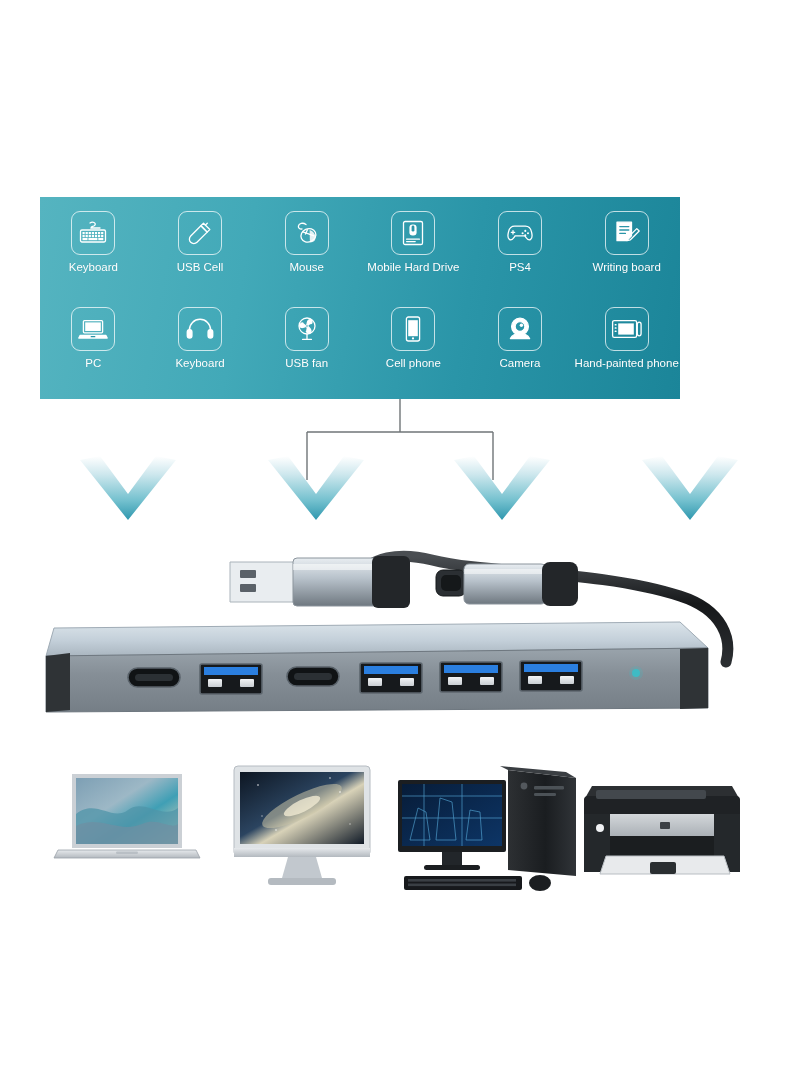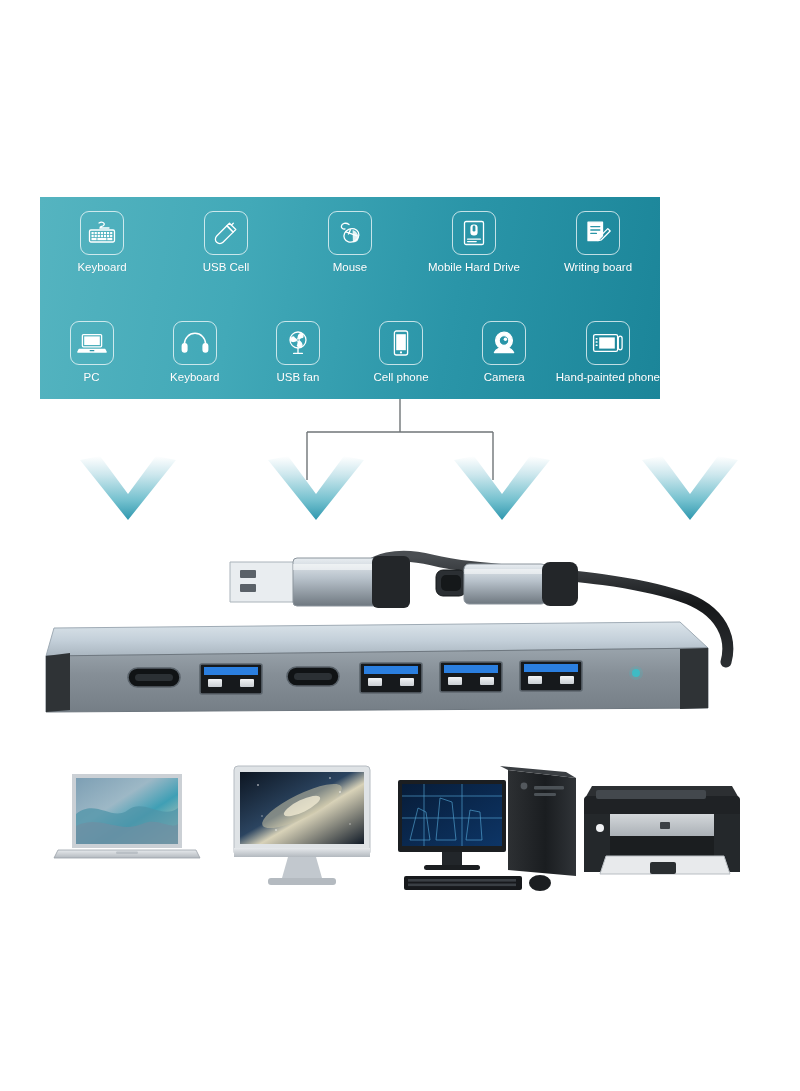--- a/index.html
+++ b/index.html
@@ -1,24 +1,24 @@
 <!DOCTYPE html>
 <html><head>
 <meta charset="utf-8">
 <style>
   html,body{margin:0;padding:0;background:#ffffff;}
   body{width:800px;height:1091px;position:relative;overflow:hidden;
        font-family:"Liberation Sans",sans-serif;}
 
   
   #banner{position:absolute;left:40px;top:197px;width:620px;height:202px;
-          background:linear-gradient(100deg,#55b4c0 0%,#42a9b8 32%,#2a95a8 66%,#1b8599 100%);}
+          background:linear-gradient(100deg,#55b4c0 0%,#42a9b8 32%,#2a95a8 66%,#1b8599 100%);padding-left:20px;}
   .icon-row{position:absolute;left:0;width:100%;display:flex;}
   #row1{top:14px;}
-  #row2{top:124px;}
+  #row2{top:110px;}
   .cell{flex:1 1 0;display:flex;flex-direction:column;align-items:center;}
   .ibox{width:44px;height:44px;border:1.6px solid rgba(255,255,255,.72);
         border-radius:9px;display:flex;align-items:center;justify-content:center;
         box-sizing:border-box;}
   .ibox svg{display:block;}
   .lab{margin-top:6px;color:#ffffff;font-size:11.5px;line-height:13px;
        white-space:nowrap;text-shadow:0 0 1px rgba(0,0,0,.12);}
 
   
   #connector{position:absolute;left:0;top:396px;width:800px;height:140px;}
@@ -102,20 +102,33 @@
             <rect x="9.4" y="5.4" width="7.2" height="11" rx="3.2" fill="#ffffff" stroke="none"></rect>
             <rect x="11.6" y="6.6" width="2.8" height="6" rx="1.4" fill="#2a95a8" stroke="none"></rect>
             <path d="M6.6 20.2h12.8" stroke-linecap="round"></path>
             <path d="M6.6 22.6h8.6" stroke-linecap="round"></path>
           </svg>
         </div>
         <div class="lab">Mobile Hard Drive</div>
       </div>
 
 
+      <div class="cell">
+        <div class="ibox">
+          <svg width="32" height="24" viewBox="0 0 32 24" fill="none" stroke="#ffffff" stroke-width="1.3">
+            <path d="M10.6 5.2h10.8c3.1 0 5.3 2.3 6.1 5.6.9 3.6.7 6.5-.9 7.6-1.7 1.2-3.4-.3-4.7-2.1l-1-1.4H11.1l-1 1.4c-1.3 1.8-3 3.3-4.7 2.1-1.6-1.1-1.8-4-.9-7.6.8-3.3 3-5.6 6.1-5.6z"></path>
+            <path d="M9 9.6v3.4M7.3 11.3h3.4" stroke-linecap="round"></path>
+            <circle cx="21.3" cy="9.9" r="1.05" fill="#ffffff" stroke="none"></circle>
+            <circle cx="24" cy="12.2" r="1.05" fill="#ffffff" stroke="none"></circle>
+            <circle cx="18.6" cy="12.2" r="1.05" fill="#ffffff" stroke="none"></circle>
+            <circle cx="21.3" cy="14.4" r="1.05" fill="#ffffff" stroke="none"></circle>
+          </svg>
+        </div>
+        <div class="lab">PS4</div>
+      </div>
 
       <div class="cell">
         <div class="ibox">
           <svg width="28" height="28" viewBox="0 0 28 28" fill="none" stroke="#ffffff" stroke-width="1.3">
             <path d="M4 3.2h14.5v13.5l-5 5H4z" fill="#ffffff" stroke="#ffffff" stroke-linejoin="round"></path>
             <path d="M6.8 7.6h9M6.8 11h9M6.8 14.4h5.6" stroke="#2a95a8" stroke-linecap="round"></path>
             <path d="M23.8 9.6l2.4 2.4-8.8 8.8-3.2.8.8-3.2z" stroke-linejoin="round"></path>
           </svg>
         </div>
         <div class="lab">Writing board</div>

